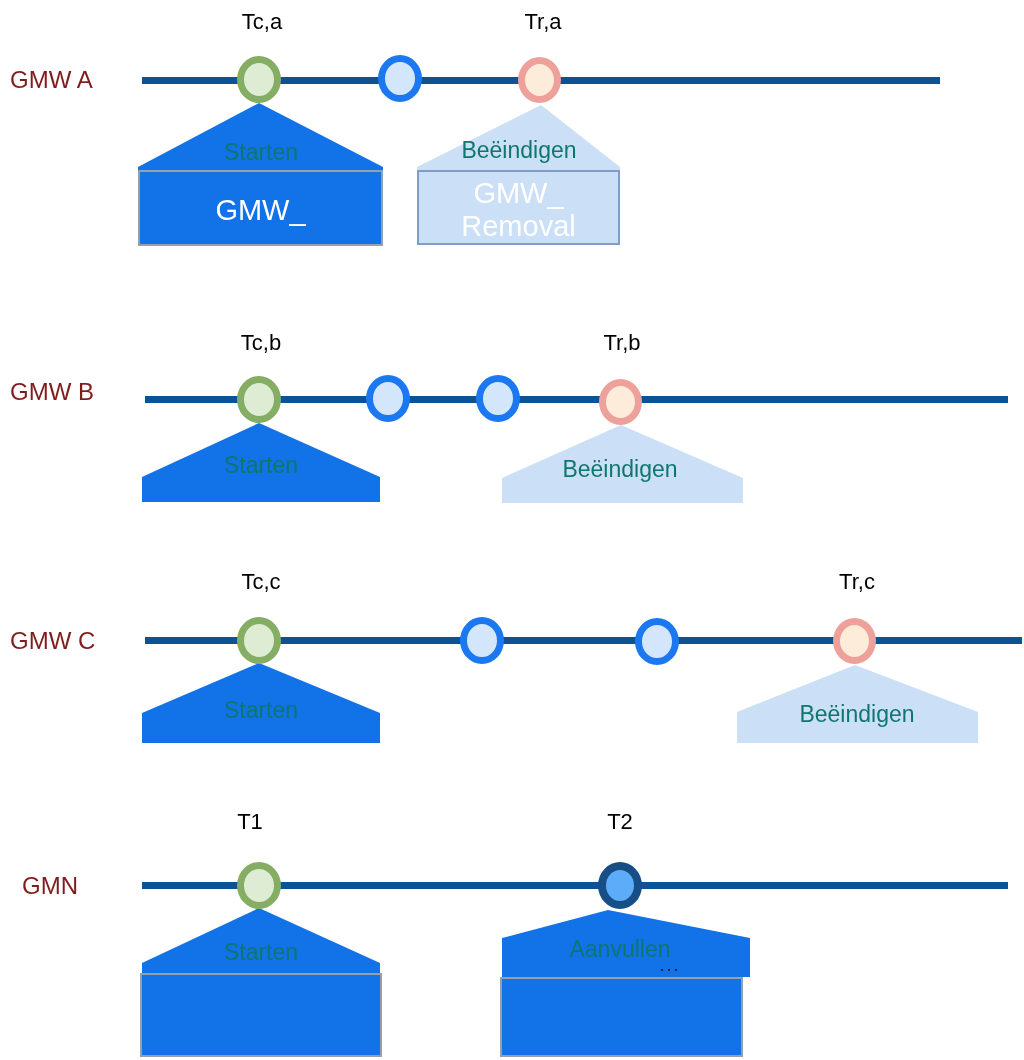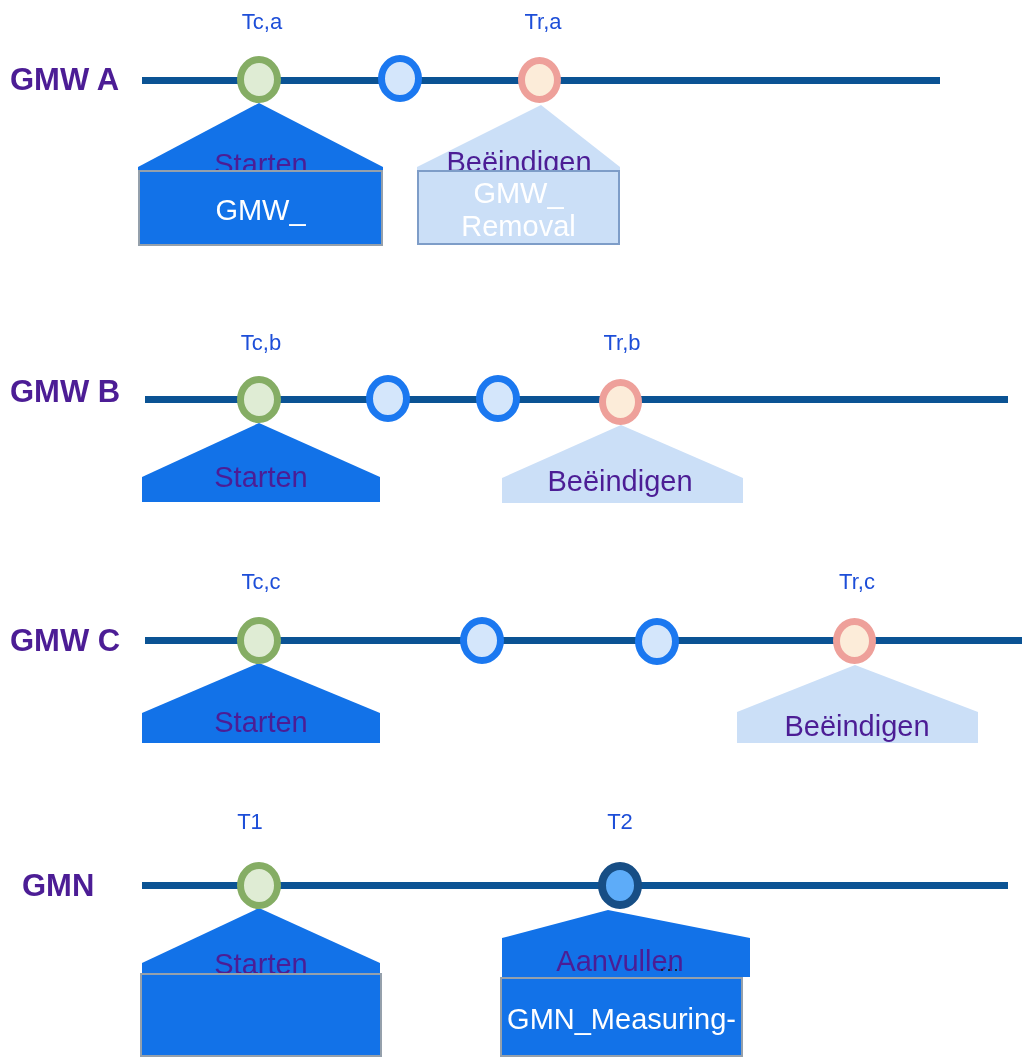--- a/index.html
+++ b/index.html
@@ -6,24 +6,24 @@
   .canvas {
     position:relative; width:1024px; height:1060px; background:#ffffff;
     font-family:"Liberation Sans", sans-serif; overflow:hidden;
   }
   .tl { position:absolute; height:7px; background:#0b5394; }
   .ev { position:absolute; border-radius:50%; border:7px solid; box-sizing:content-box; }
   .ev.green    { border-color:#85ad64; background:#dfecd4; width:30px; height:33px; }
   .ev.blue     { border-color:#1b78f0; background:#d4e6fb; width:30px; height:33px; }
   .ev.pink     { border-color:#eea09a; background:#fcecd9; width:29px; height:32px; }
   .ev.darkblue { border-color:#174e85; background:#5dacf9; width:28px; height:31px; border-width:8px; }
-  .row-label { position:absolute; font-size:31px; color:#4c1d95; line-height:30px; white-space:nowrap;font-weight:bold; }
-  .tlabel { position:absolute; font-size:22px; color:#1d4ed8; line-height:28px; transform:translateX(-50%); white-space:nowrap; }
+  .row-label { position:absolute; font-size:24px; color:#7f1d1d; line-height:30px; white-space:nowrap; }
+  .tlabel { position:absolute; font-size:22px; color:#000000; line-height:28px; transform:translateX(-50%); white-space:nowrap; }
   .pent { position:absolute; display:block; }
-  .callout-title { position:absolute; transform:translateX(-50%); font-size:29px; line-height:34px; color:#4c1d95; white-space:nowrap;margin-top:12px; }
+  .callout-title { position:absolute; transform:translateX(-50%); font-size:23px; line-height:34px; color:#0f766e; white-space:nowrap; }
   .callout-rect {
     position:absolute; display:flex; flex-direction:column; justify-content:center; align-items:center;
     font-size:29px; line-height:33px; color:#ffffff; text-align:center; box-sizing:border-box; padding-top:4px;
   }
   .callout-rect.dark  { background:#1272e8; border:2px solid #95a0ab; }
   .callout-rect.light { background:#cbdff7; border:2px solid #7e9dc8; }
   .ellipsis { position:absolute; transform:translateX(-50%); font-size:18px; line-height:18px; color:#1a1a1a; letter-spacing:2px; }
 </style>
 </head>
 <body>
@@ -107,19 +107,18 @@
   <div class="callout-title" style="left:261px; top:935px">Starten</div>
   <div class="callout-rect dark" style="left:140px; top:973px; width:242px; height:84px">
   </div>
 
   <svg class="pent" style="left:502px; top:910px" width="248" height="67">
     <polygon points="106,0 248,28 248,67 0,67 0,28" fill="#1272e8"></polygon>
   </svg>
   <div class="callout-title" style="left:620px; top:932px">Aanvullen</div>
   <div class="ellipsis" style="left:670px; top:956px">...</div>
   <div class="callout-rect dark" style="left:500px; top:977px; width:243px; height:80px">
-    <div>GMN_Measuring-</div>
   </div>
 
   <div class="ev green" style="left:237px; top:862px"></div>
   <div class="ev darkblue" style="left:598px; top:862px"></div>
 
 </div>
 
 </body></html>

